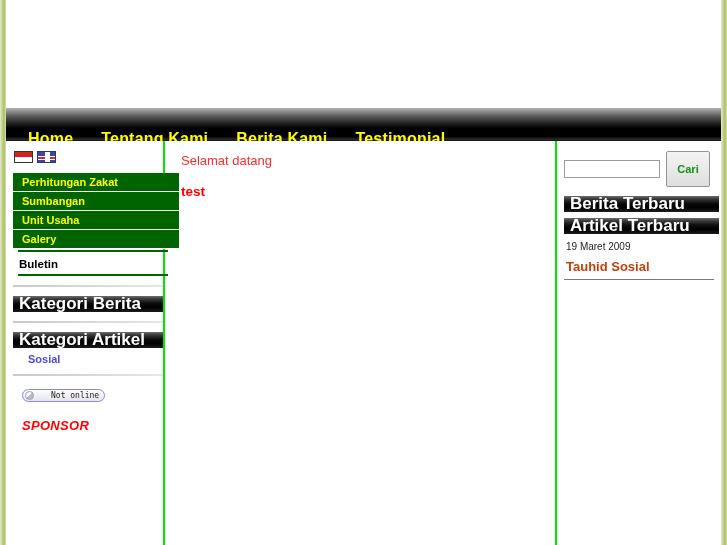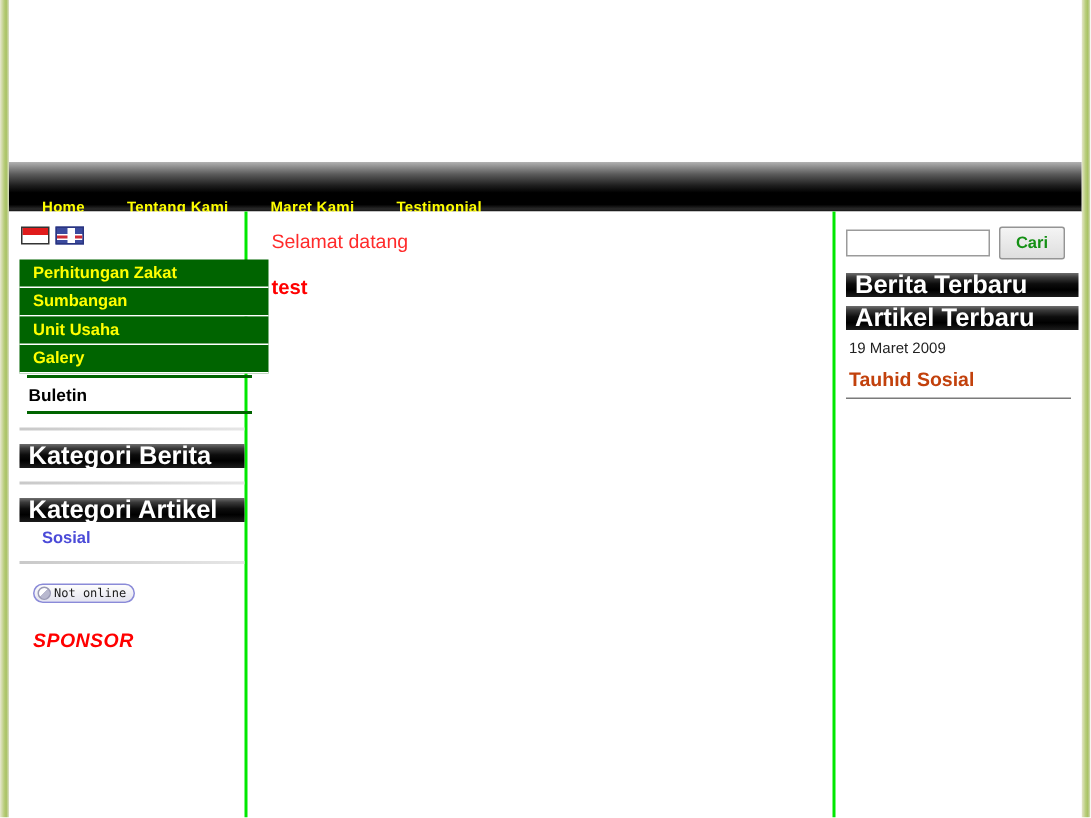--- a/index.html
+++ b/index.html
@@ -46,21 +46,21 @@
     background: linear-gradient(to bottom,
         #b2b2b2 0%, #8e8e8e 10%, #5a5a5a 25%,
         #1d1d1d 48%, #000000 62%, #000000 86%,
         #2a2a2a 95%, #141414 100%);
     display: flex;
     align-items: center;
     padding-left: 8px;
   }
   .nav-item {
     color: #ffff00;
-    font-size: 10px;
+    font-size: 16px;
     font-weight: bold;
     letter-spacing: .2px;
     text-decoration: none;
     padding: 0 14px;
     line-height: 33px;
     white-space: nowrap;
     cursor: pointer;
     margin-top: 28px;
   }
 
@@ -185,21 +185,21 @@
     font-weight: bold;
     text-decoration: none;
     margin: 5px 0 0 18px;
     cursor: pointer;
   }
 
   
   .status-badge {
     display: inline-flex;
     align-items: center;
-    gap: 2px;
+    gap: 17px;
     margin: 4px 0 0 12px;
     padding: 1px 5px 1px 2px;
     border: 1px solid #8a8ad8;
     border-radius: 7px;
     background: linear-gradient(to bottom, #fdfdfd, #e4e4ef);
     font-size: 8px;
     font-family: "DejaVu Sans Mono", monospace;
     color: #1a1a1a;
     cursor: pointer;
     white-space: nowrap;
@@ -246,21 +246,21 @@
     width: 96px;
     height: 18px;
     border: 1px solid #9b9b9b;
     background: #ffffff;
     font-family: "Liberation Sans", sans-serif;
     font-size: 11px;
     padding: 0 3px;
     outline: none;
   }
   .search-btn {
-    height: 22px;
+    height: 36px;
     min-width: 44px;
     padding: 0 8px;
     border: 1px solid #949494;
     border-radius: 2px;
     background: linear-gradient(to bottom, #f4f4f4, #dedede);
     color: #149014;
     font-size: 11px;
     font-weight: bold;
     font-family: "Liberation Sans", sans-serif;
     cursor: pointer;
@@ -300,21 +300,21 @@
 <div id="page">
 
   <div class="edge left"></div>
   <div class="edge right"></div>
 
   <div class="banner"></div>
 
   <div class="navbar">
     <a class="nav-item">Home</a>
     <a class="nav-item">Tentang Kami</a>
-    <a class="nav-item">Maret Kami</a>
+    <a class="nav-item">Berita Kami</a>
     <a class="nav-item">Testimonial</a>
   </div>
 
   <div class="body-wrap">
 
     <div class="col-left">
 
       <div class="flags">
         <a class="flag flag-id"></a>
         <a class="flag flag-uk">

